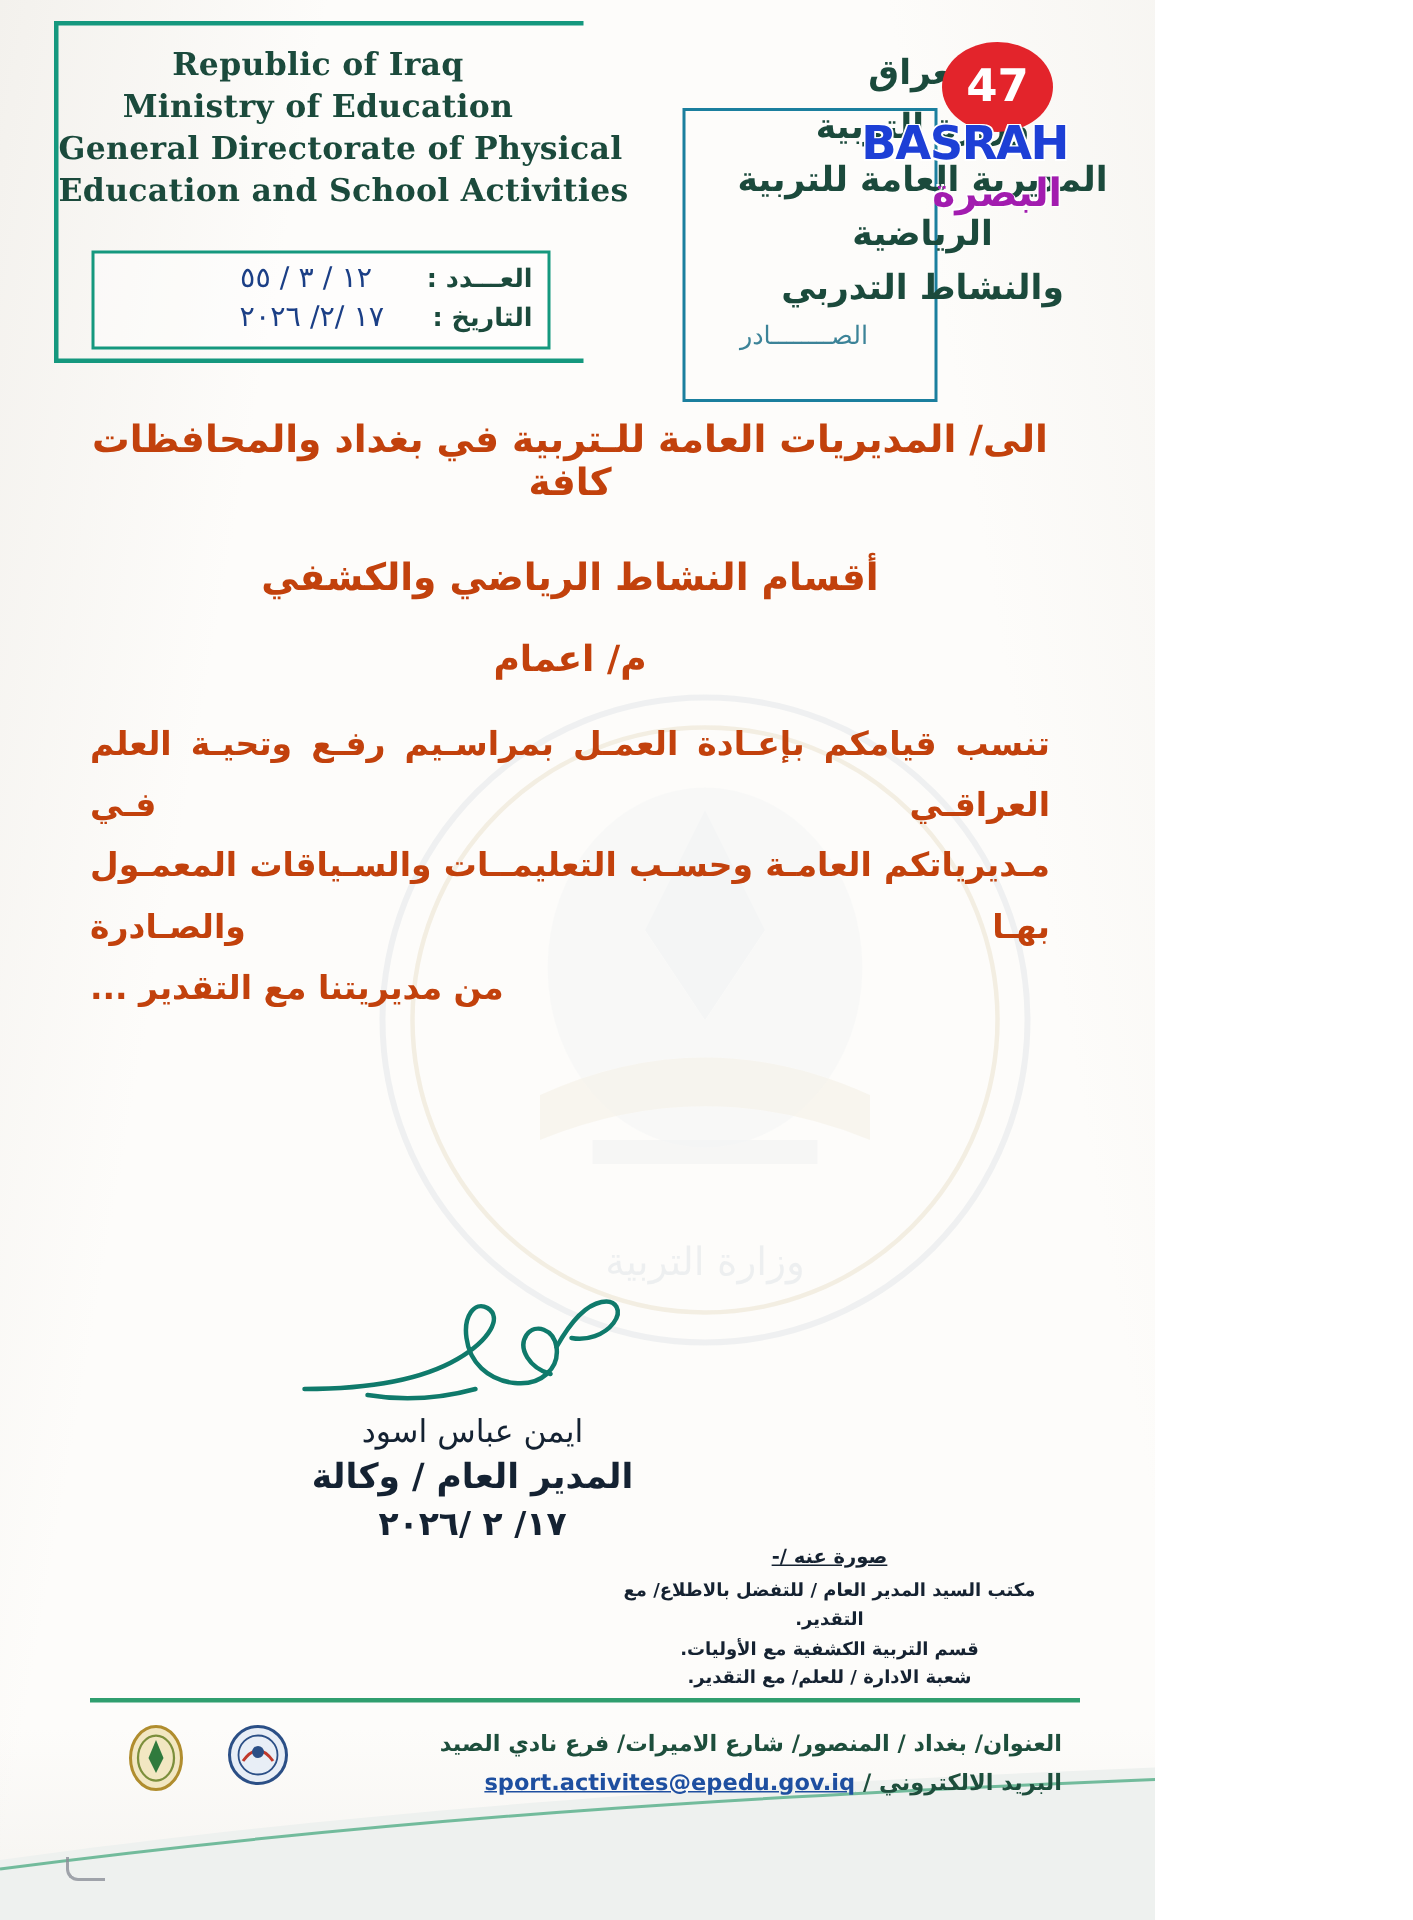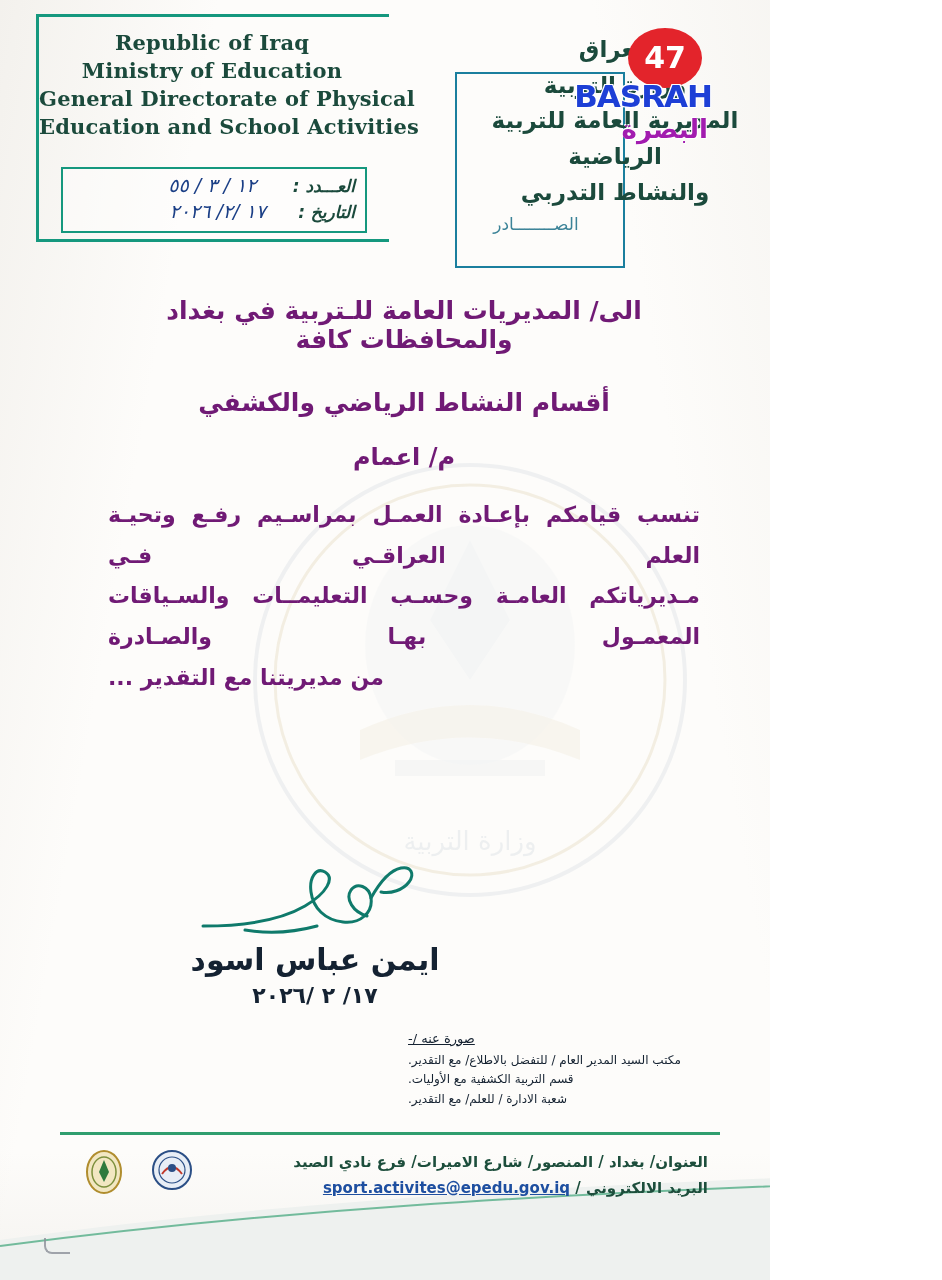--- a/index.html
+++ b/index.html
@@ -70,21 +70,20 @@
     background: rgba(255,255,255,0.4);
   }
   .num-row {
     position: absolute;
     right: 10px;
     font-family: "DejaVu Sans", sans-serif;
     font-size: 17px;
     color: #17406f;
     direction: rtl;
     white-space: nowrap;
-    font-style: italic;
   }
   .num-row .lbl { color: #1b4a3c; font-weight: bold; }
   .num-row .val {
     display: inline-block;
     min-width: 150px;
     text-align: center;
     color: #1b3f86;
     font-size: 19px;
   }
   .num-row.r1 { top: 5px; }
@@ -212,26 +211,25 @@
     color: #a21caf;
     font-weight: bold;
     font-size: 26px;
     direction: rtl;
     text-shadow: 1px 1px 0 #ffffff, -1px -1px 0 #ffffff;
   }
 
   
   .body-wrap {
     position: absolute;
-    top: 296px;
+    top: 278px;
     left: 60px;
     right: 70px;
     direction: rtl;
-    color: #701a75;
-    margin-left: 48px;
+    color: #c2410c;
   }
   .addr-1 {
     text-align: center;
     font-weight: bold;
     font-size: 25px;
     letter-spacing: -0.4px;
     margin-bottom: 34px;
   }
   .addr-2 {
     text-align: center;
@@ -282,22 +280,22 @@
     position: absolute;
     left: 150px;
     top: 860px;
     width: 330px;
     direction: rtl;
     text-align: center;
     color: #142232;
   }
   .sign-svg { display: block; margin: 0 auto; }
   .sign-name {
-    font-size: 30px;
-    font-weight: bold;
+    font-size: 21px;
+    font-weight: normal;
     margin-top: 2px;
   }
   .sign-title {
     font-size: 23px;
     font-weight: bold;
     margin-top: 6px;
   }
   .sign-date {
     font-size: 22px;
     font-weight: bold;
@@ -305,25 +303,25 @@
     letter-spacing: 1px;
   }
 
   
   .copies {
     position: absolute;
     right: 72px;
     top: 1028px;
     width: 290px;
     direction: rtl;
-    text-align: left;
+    text-align: center;
     color: #152231;
     font-size: 12px;
     line-height: 1.62;
-    font-weight: normal;
+    font-weight: bold;
   }
   .copies .title {
     text-decoration: underline;
     font-size: 13px;
     margin-bottom: 2px;
   }
 
   
   .footer {
     position: absolute;
@@ -458,20 +456,21 @@
 
   <div class="sign-block">
     <svg class="sign-svg" width="260" height="80" viewBox="0 0 260 80">
       <g fill="none" stroke="#0f7a6b" stroke-width="3" stroke-linecap="round">
         <path d="M18 66 C60 66 96 60 120 46 C142 33 150 18 140 12 C131 7 124 18 126 32 C128 48 140 60 158 62 C176 64 188 52 186 38 C184 26 172 22 166 30 C160 39 168 52 182 56"></path>
         <path d="M186 38 C196 20 206 10 216 8 C226 6 230 14 224 22 C218 30 206 34 196 32"></path>
         <path d="M60 70 C84 74 110 72 132 66"></path>
       </g>
     </svg>
     <div class="sign-name">ايمن عباس اسود</div>
+    <div class="sign-title">المدير العام / وكالة</div>
     <div class="sign-date">١٧/ ٢ /٢٠٢٦</div>
   </div>
 
   <div class="copies">
     <div class="title">صورة عنه /-</div>
     <div>مكتب السيد المدير العام / للتفضل بالاطلاع/ مع التقدير.</div>
     <div>قسم التربية الكشفية مع الأوليات.</div>
     <div>شعبة الادارة / للعلم/ مع التقدير.</div>
   </div>
 

